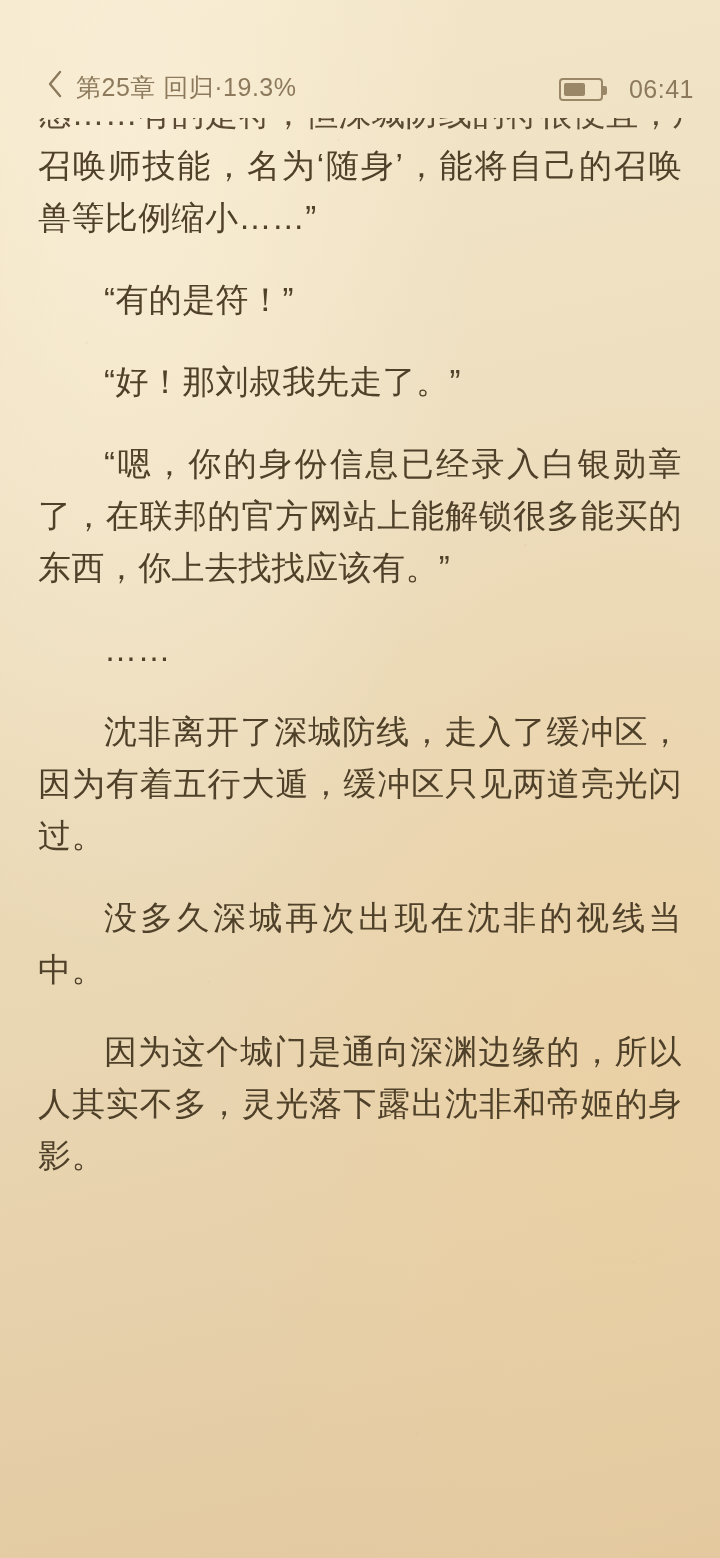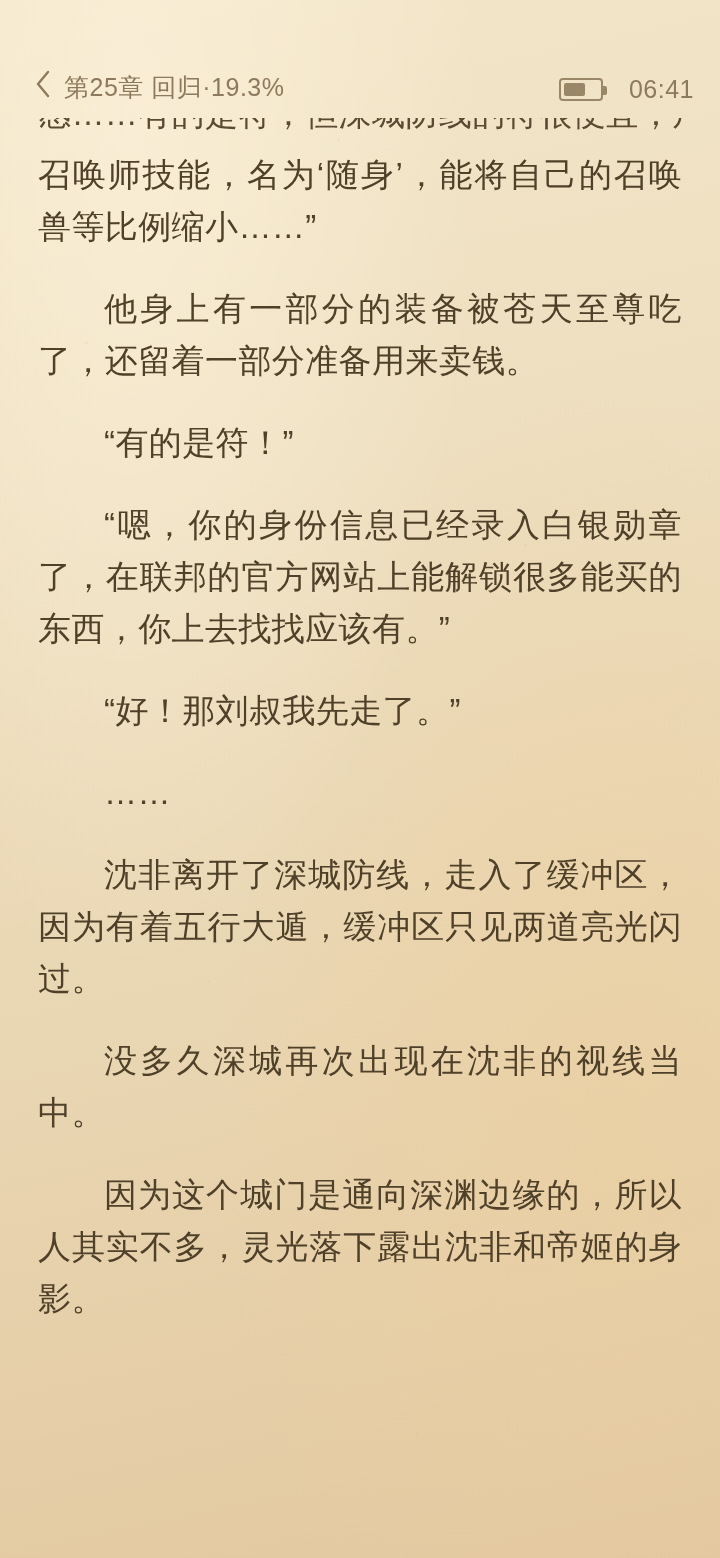--- a/index.html
+++ b/index.html
@@ -35,21 +35,21 @@
       radial-gradient(circle at 29% 63%, rgba(190,160,115,0.08) 0 1px, rgba(0,0,0,0) 2px),
       radial-gradient(circle at 88% 81%, rgba(190,160,115,0.09) 0 1px, rgba(0,0,0,0) 2px),
       radial-gradient(circle at 58% 92%, rgba(190,160,115,0.08) 0 1px, rgba(0,0,0,0) 2px);
     opacity: 0.9;
   }
 
   
   .statusbar {
     position: absolute;
     top: 0;
-    left: 0;
+    left: 12px;
     right: 0;
     height: 118px;
     display: flex;
     align-items: flex-end;
     padding: 0 26px 14px 26px;
     box-sizing: border-box;
     z-index: 5;
   }
   .back-btn {
     width: 34px;
@@ -146,21 +146,21 @@
   p.para {
     margin: 0 0 30px 0;
     font-size: 33px;
     line-height: 52px;
     color: #4f4029;
     text-indent: 2em;
     letter-spacing: 0.4px;
     text-align: justify;
   }
   p.para.first {
-    margin-top: 9px;
+    margin-top: 0;
     text-indent: 0;
   }
 </style>
 </head>
 <body>
 
 <div class="reader">
 
   <div class="statusbar">
     <div class="back-btn">
@@ -179,24 +179,23 @@
       </div>
       <span class="clock">06:41</span>
     </div>
   </div>
 
   <div class="content">
     <div class="clip-line">
       <div class="ghost">感……有的是符，但深城防线的符很便宜，那是</div>
     </div>
     <p class="para first">召唤师技能，名为‘随身’，能将自己的召唤兽等比例缩小……”</p>
-    <p class="para">他身上有一部分的装备被苍天至尊吃了，还留着一部分准备用来卖钱。</p>
     <p class="para">“有的是符！”</p>
+    <p class="para">“好！那刘叔我先走了。”</p>
     <p class="para">“嗯，你的身份信息已经录入白银勋章了，在联邦的官方网站上能解锁很多能买的东西，你上去找找应该有。”</p>
-    <p class="para">“好！那刘叔我先走了。”</p>
     <p class="para">……</p>
     <p class="para">沈非离开了深城防线，走入了缓冲区，因为有着五行大遁，缓冲区只见两道亮光闪过。</p>
     <p class="para">没多久深城再次出现在沈非的视线当中。</p>
     <p class="para">因为这个城门是通向深渊边缘的，所以人其实不多，灵光落下露出沈非和帝姬的身影。</p>
 
   </div>
 
 </div>
 
 </body></html>

